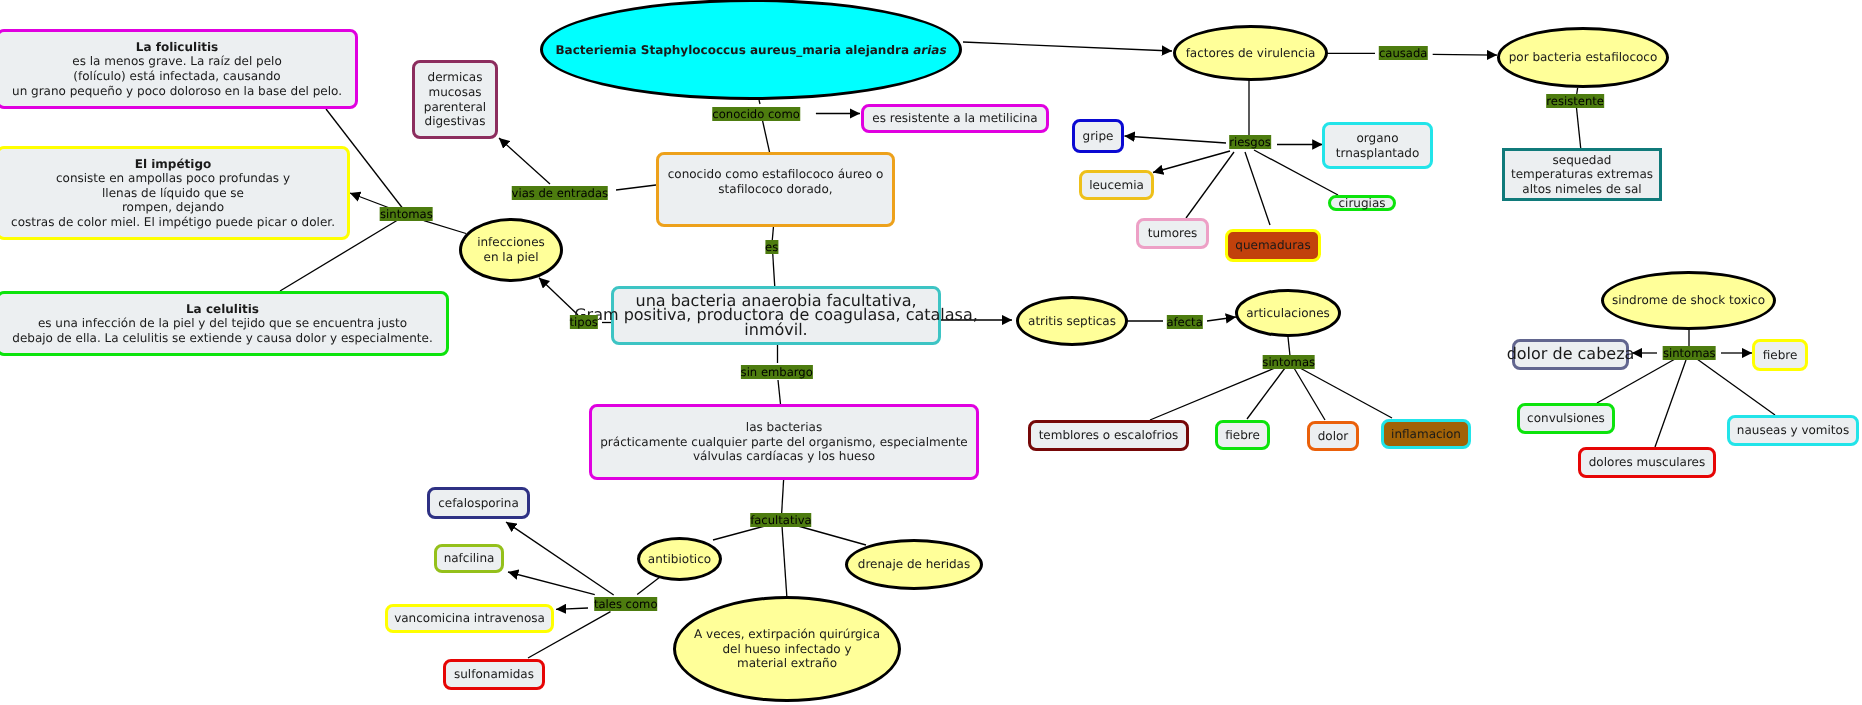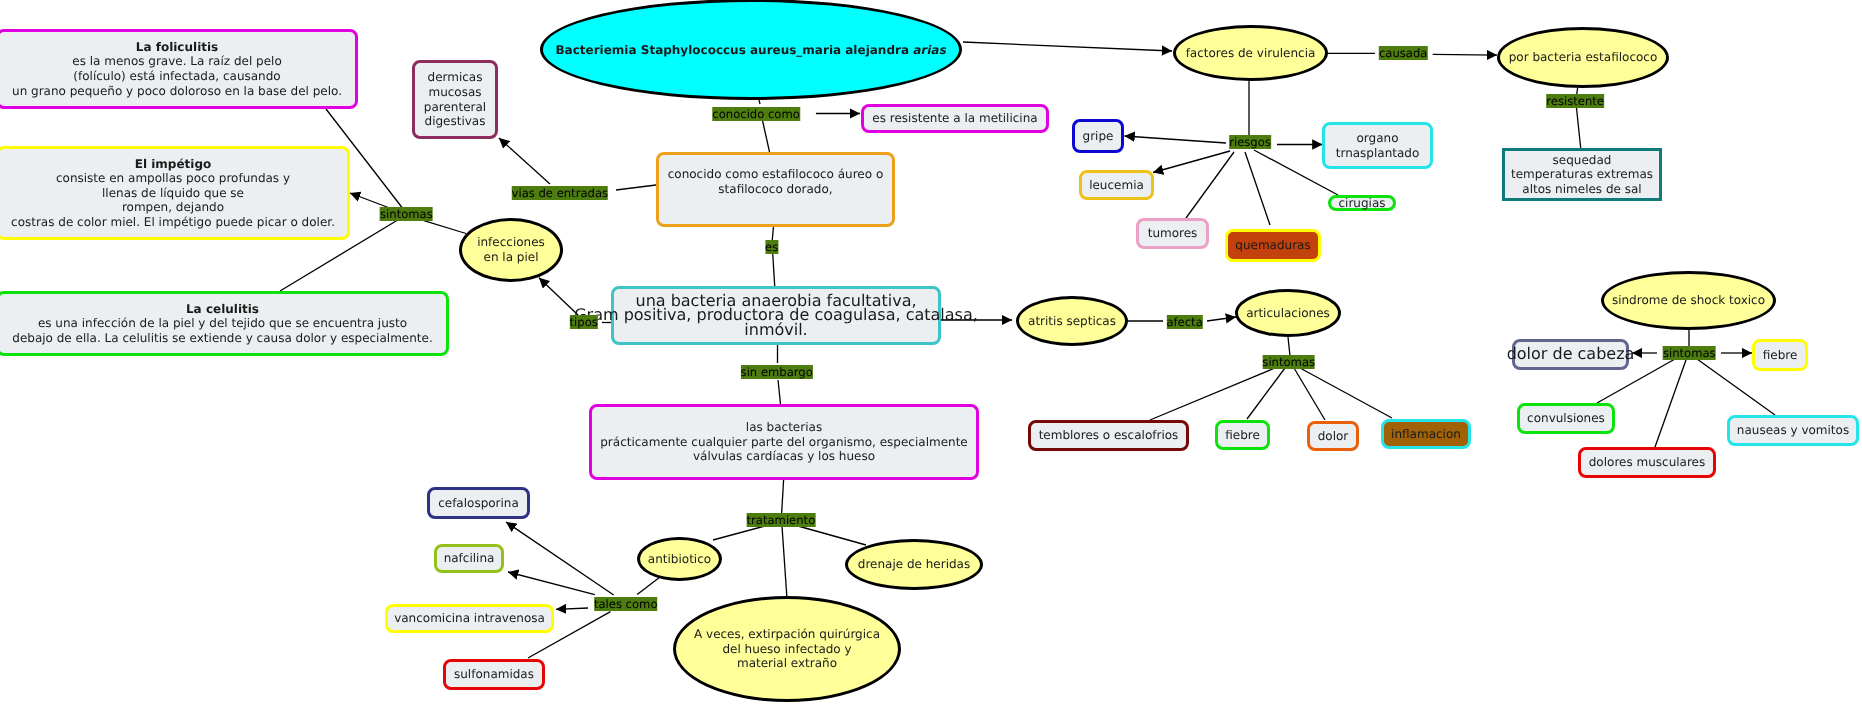--- a/index.html
+++ b/index.html
@@ -308,16 +308,16 @@
     <div class="lbl" style="left:406.4px;top:214.2px;font-size:11.6px">sintomas</div>
     <div class="lbl" style="left:583.7px;top:322px;font-size:11.6px">tipos</div>
     <div class="lbl" style="left:771.7px;top:246.5px;font-size:11.6px">es</div>
     <div class="lbl" style="left:776.7px;top:372px;font-size:11.6px">sin embargo</div>
     <div class="lbl" style="left:1403.2px;top:53.3px;font-size:11.6px">causada</div>
     <div class="lbl" style="left:1250px;top:142px;font-size:11.6px">riesgos</div>
     <div class="lbl" style="left:1575.1px;top:100.6px;font-size:11.6px">resistente</div>
     <div class="lbl" style="left:1184.6px;top:322px;font-size:11.6px">afecta</div>
     <div class="lbl" style="left:1288.7px;top:362px;font-size:11.6px">sintomas</div>
     <div class="lbl" style="left:1689.3px;top:352.5px;font-size:11.6px">sintomas</div>
-    <div class="lbl" style="left:780.9px;top:519.7px;font-size:11.6px">tratamiento</div>
+    <div class="lbl" style="left:780.9px;top:519.7px;font-size:11.6px">facultativa</div>
     <div class="lbl" style="left:625.7px;top:604.3px;font-size:11.6px">tales como</div>
   </div>
 </div>
 
 </body></html>

